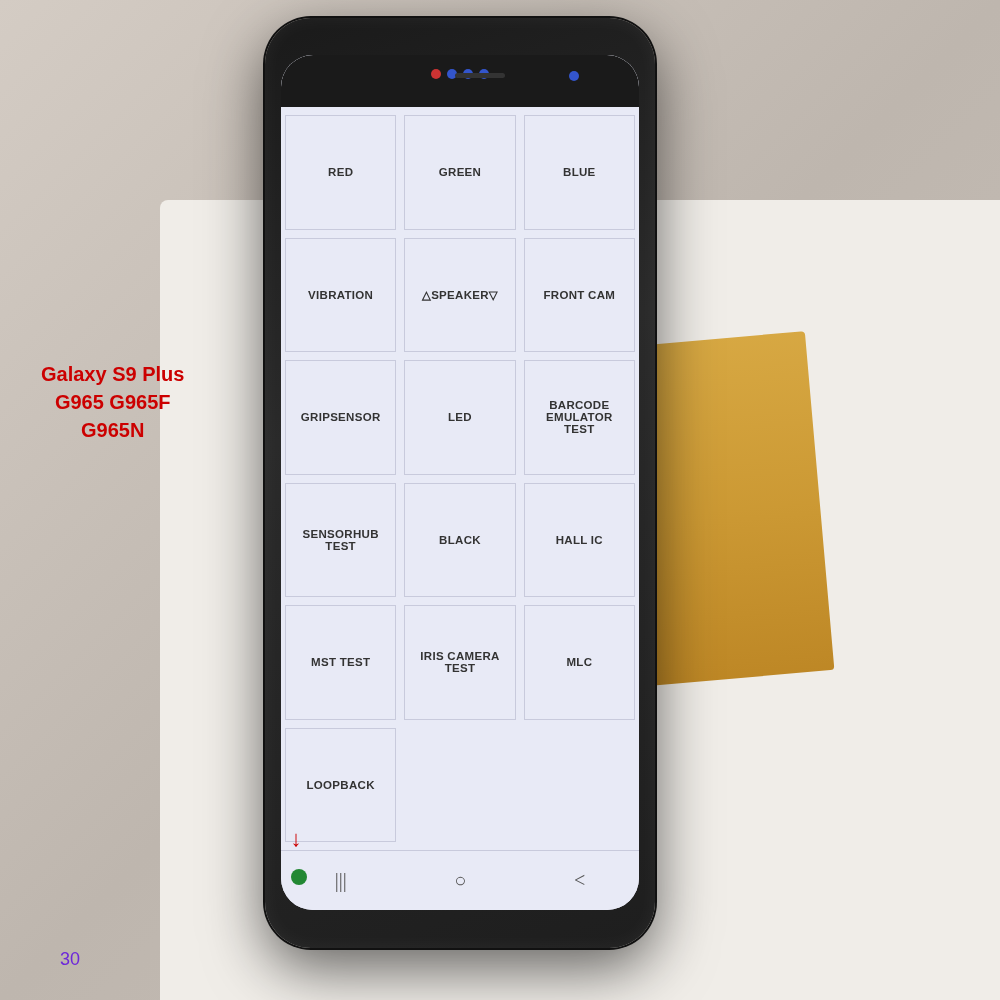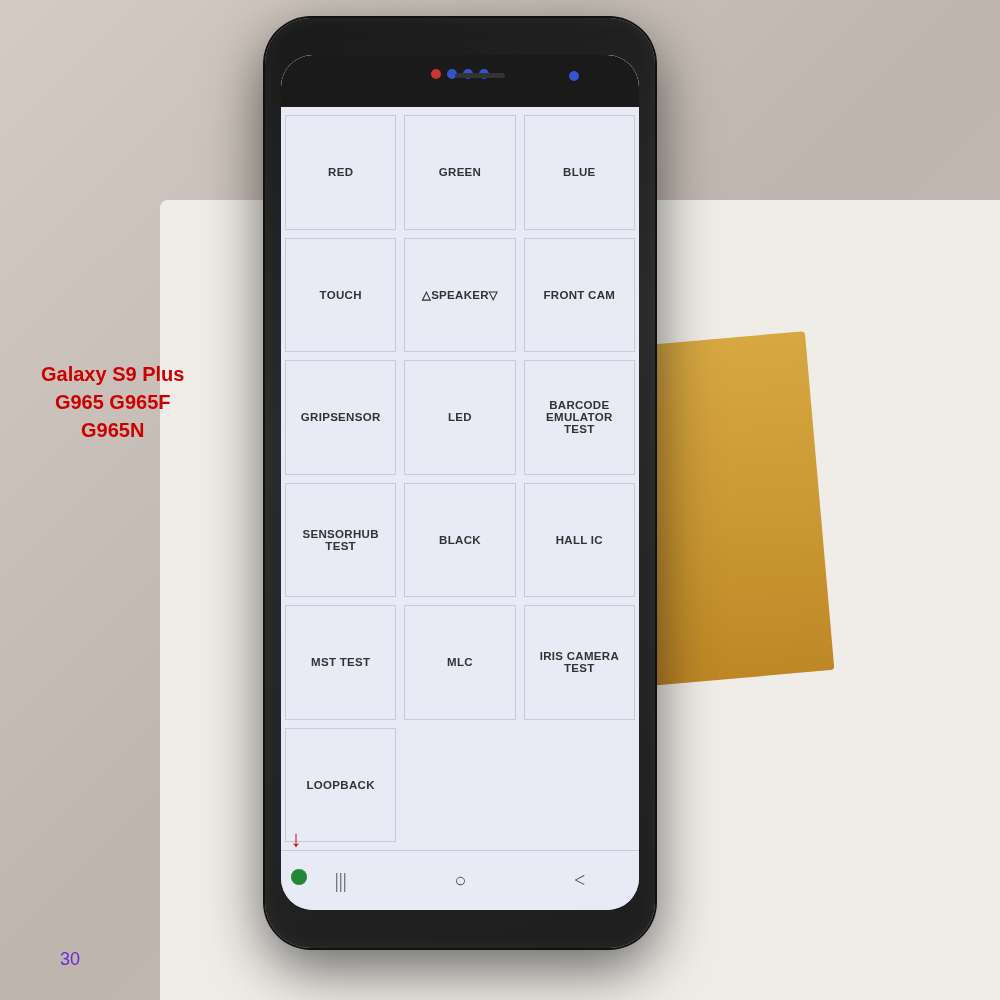--- a/index.html
+++ b/index.html
@@ -268,21 +268,21 @@
     <div class="menu-cell">
           <span class="menu-cell-text">RED</span>
         </div>
         <div class="menu-cell">
           <span class="menu-cell-text">GREEN</span>
         </div>
         <div class="menu-cell">
           <span class="menu-cell-text">BLUE</span>
         </div>
         <div class="menu-cell">
-          <span class="menu-cell-text">TOUCH</span>
+          <span class="menu-cell-text">VIBRATION</span>
         </div>
         <div class="menu-cell">
           <span class="menu-cell-text">△SPEAKER▽</span>
         </div>
         <div class="menu-cell">
           <span class="menu-cell-text">FRONT CAM</span>
         </div>
         <div class="menu-cell">
           <span class="menu-cell-text">GRIPSENSOR</span>
         </div>
@@ -298,24 +298,24 @@
         <div class="menu-cell">
           <span class="menu-cell-text">BLACK</span>
         </div>
         <div class="menu-cell">
           <span class="menu-cell-text">HALL IC</span>
         </div>
         <div class="menu-cell">
           <span class="menu-cell-text">MST TEST</span>
         </div>
         <div class="menu-cell">
+          <span class="menu-cell-text">IRIS CAMERA TEST</span>
+        </div>
+        <div class="menu-cell">
           <span class="menu-cell-text">MLC</span>
-        </div>
-        <div class="menu-cell">
-          <span class="menu-cell-text">IRIS CAMERA TEST</span>
         </div>
         <div class="menu-cell">
           <span class="menu-cell-text">LOOPBACK</span>
         </div>
       </div>
 
     <div class="phone-nav-bar">
       <span class="nav-icon">|||</span>
       <span class="nav-icon">○</span>
       <span class="nav-icon">&lt;</span>

